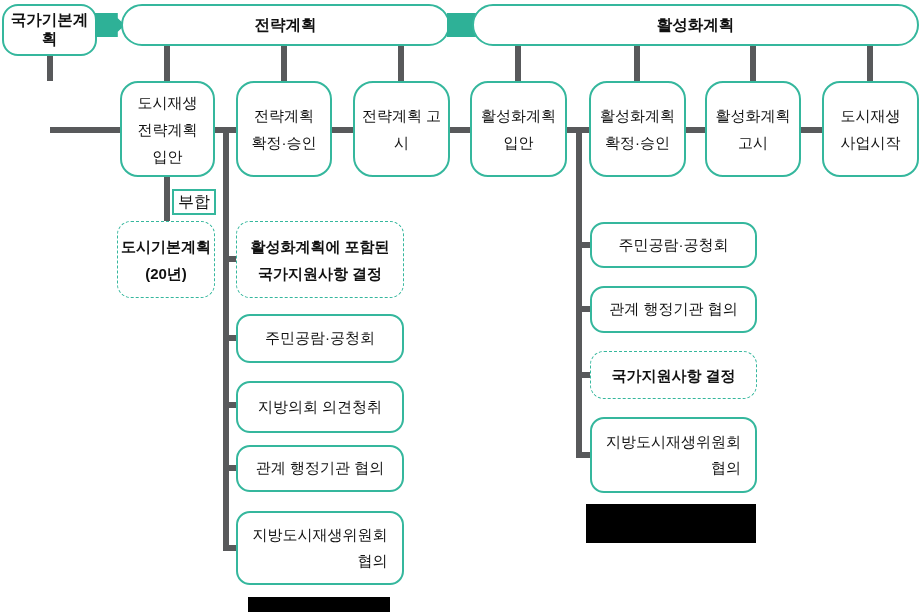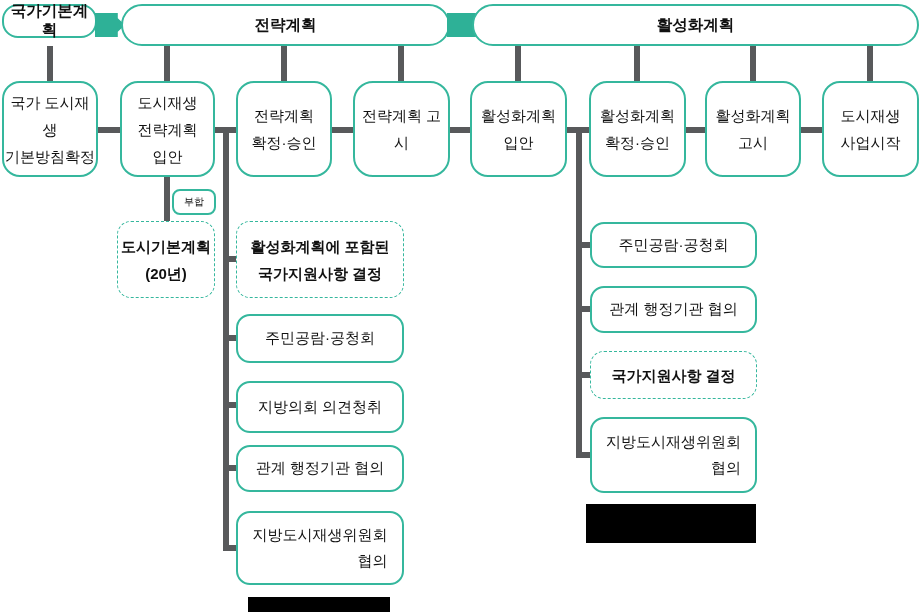--- a/index.html
+++ b/index.html
@@ -12,21 +12,21 @@
   .box{
     position:absolute;background:#ffffff;border:2px solid #35b79d;
     border-radius:18px;display:flex;align-items:center;justify-content:center;
     text-align:center;white-space:pre-line;font-size:15px;line-height:1.8;
     box-sizing:border-box;color:#111111;
   }
   .hdr{font-weight:bold;font-size:15.5px;border-radius:21px;line-height:1.2;}
   .pill{border-radius:21px;}
   .dashed{border:1.6px dashed #35b79d;border-radius:14px;font-weight:bold;}
   .sub{border-radius:14px;line-height:1.75;text-align:right;}
-  .small{font-size:10px;border-radius:8px;line-height:1.2;}
+  .small{font-size:16px;border-radius:0;line-height:1.2;}
   .arrow{
     position:absolute;background:#2eb197;
     clip-path:polygon(0 0,76% 0,76% 22%,100% 50%,76% 78%,76% 100%,0 100%);
   }
   .bar{position:absolute;background:#000000;}
 </style>
 </head>
 <body>
 
 <div class="stage">
@@ -50,28 +50,26 @@
   <div class="line" style="left:223px;top:402px;width:16px;height:6px;"></div>
   <div class="line" style="left:223px;top:465px;width:16px;height:6px;"></div>
   <div class="line" style="left:223px;top:545px;width:16px;height:6px;"></div>
 
   <div class="line" style="left:576px;top:127px;width:6px;height:331px;"></div>
   <div class="line" style="left:576px;top:242px;width:16px;height:6px;"></div>
   <div class="line" style="left:576px;top:306px;width:16px;height:6px;"></div>
   <div class="line" style="left:576px;top:372px;width:16px;height:6px;"></div>
   <div class="line" style="left:576px;top:452px;width:16px;height:6px;"></div>
 
-  <div class="box hdr" style="left:2px;top:4px;width:95px;height:34px;border-radius:16px;">국가기본계획</div>
+  <div class="box hdr" style="left:2px;top:4px;width:95px;height:52px;border-radius:16px;">국가기본계획</div>
   <div class="arrow" style="left:95px;top:13px;width:30px;height:24px;"></div>
   <div class="box hdr pill" style="left:121px;top:4px;width:329px;height:42px;">전략계획</div>
   <div class="arrow" style="left:447px;top:13px;width:38px;height:24px;"></div>
   <div class="box hdr pill" style="left:472px;top:4px;width:447px;height:42px;">활성화계획</div>
 
-  <div class="box" style="left:2px;top:81px;width:96px;height:96px;">국가 도시재생
-기본방침확정</div>
   <div class="box" style="left:120px;top:81px;width:95px;height:96px;">도시재생
 전략계획
 입안</div>
   <div class="box" style="left:236px;top:81px;width:96px;height:96px;">전략계획
 확정·승인</div>
   <div class="box" style="left:353px;top:81px;width:97px;height:96px;border-radius:20px;">전략계획 고시</div>
   <div class="box" style="left:470px;top:81px;width:97px;height:96px;">활성화계획
 입안</div>
   <div class="box" style="left:589px;top:81px;width:97px;height:96px;">활성화계획
 확정·승인</div>

